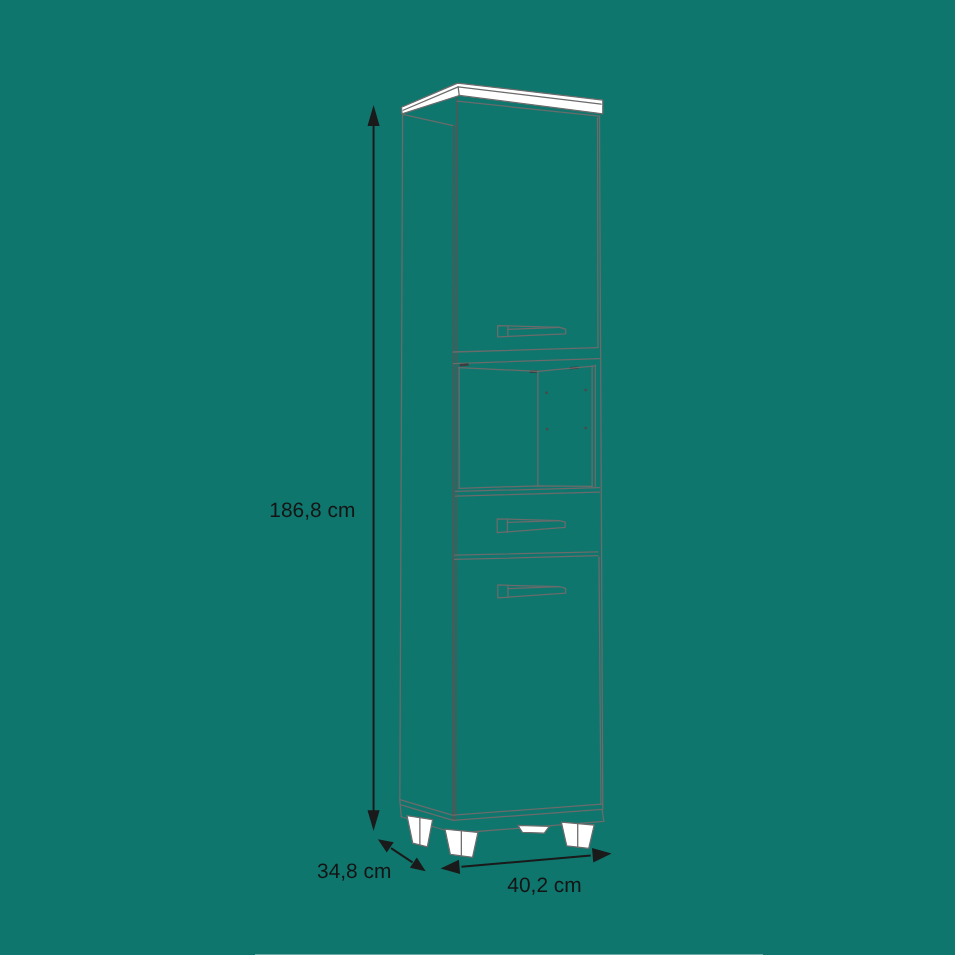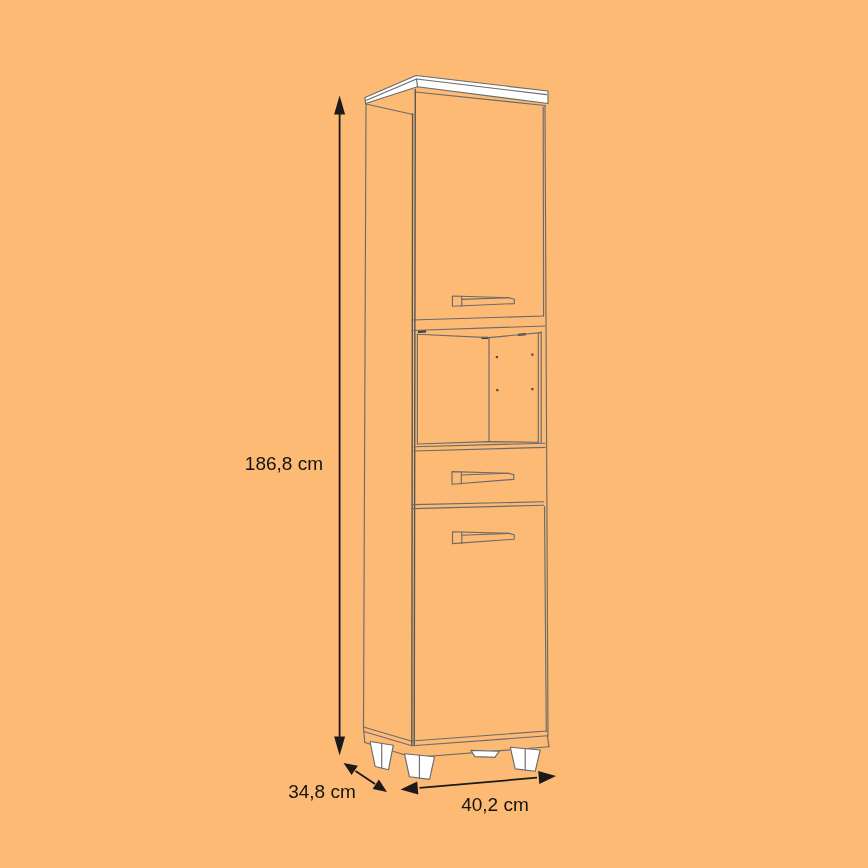--- a/index.html
+++ b/index.html
@@ -4,21 +4,21 @@
 <style>
   html, body {
     margin: 0;
     padding: 0;
     background: #ffffff;
   }
   .canvas {
     position: relative;
     width: 868px;
     height: 868px;
-    background: #fdba74;
+    background: #0f766e;
     overflow: hidden;
     font-family: "Liberation Sans", sans-serif;
   }
   svg { position: absolute; top: 0; left: 0; display: block; }
   .cab-line {
     fill: none;
     stroke: #6b6b6b;
     stroke-width: 1.15;
     stroke-linecap: round;
     stroke-linejoin: round;

